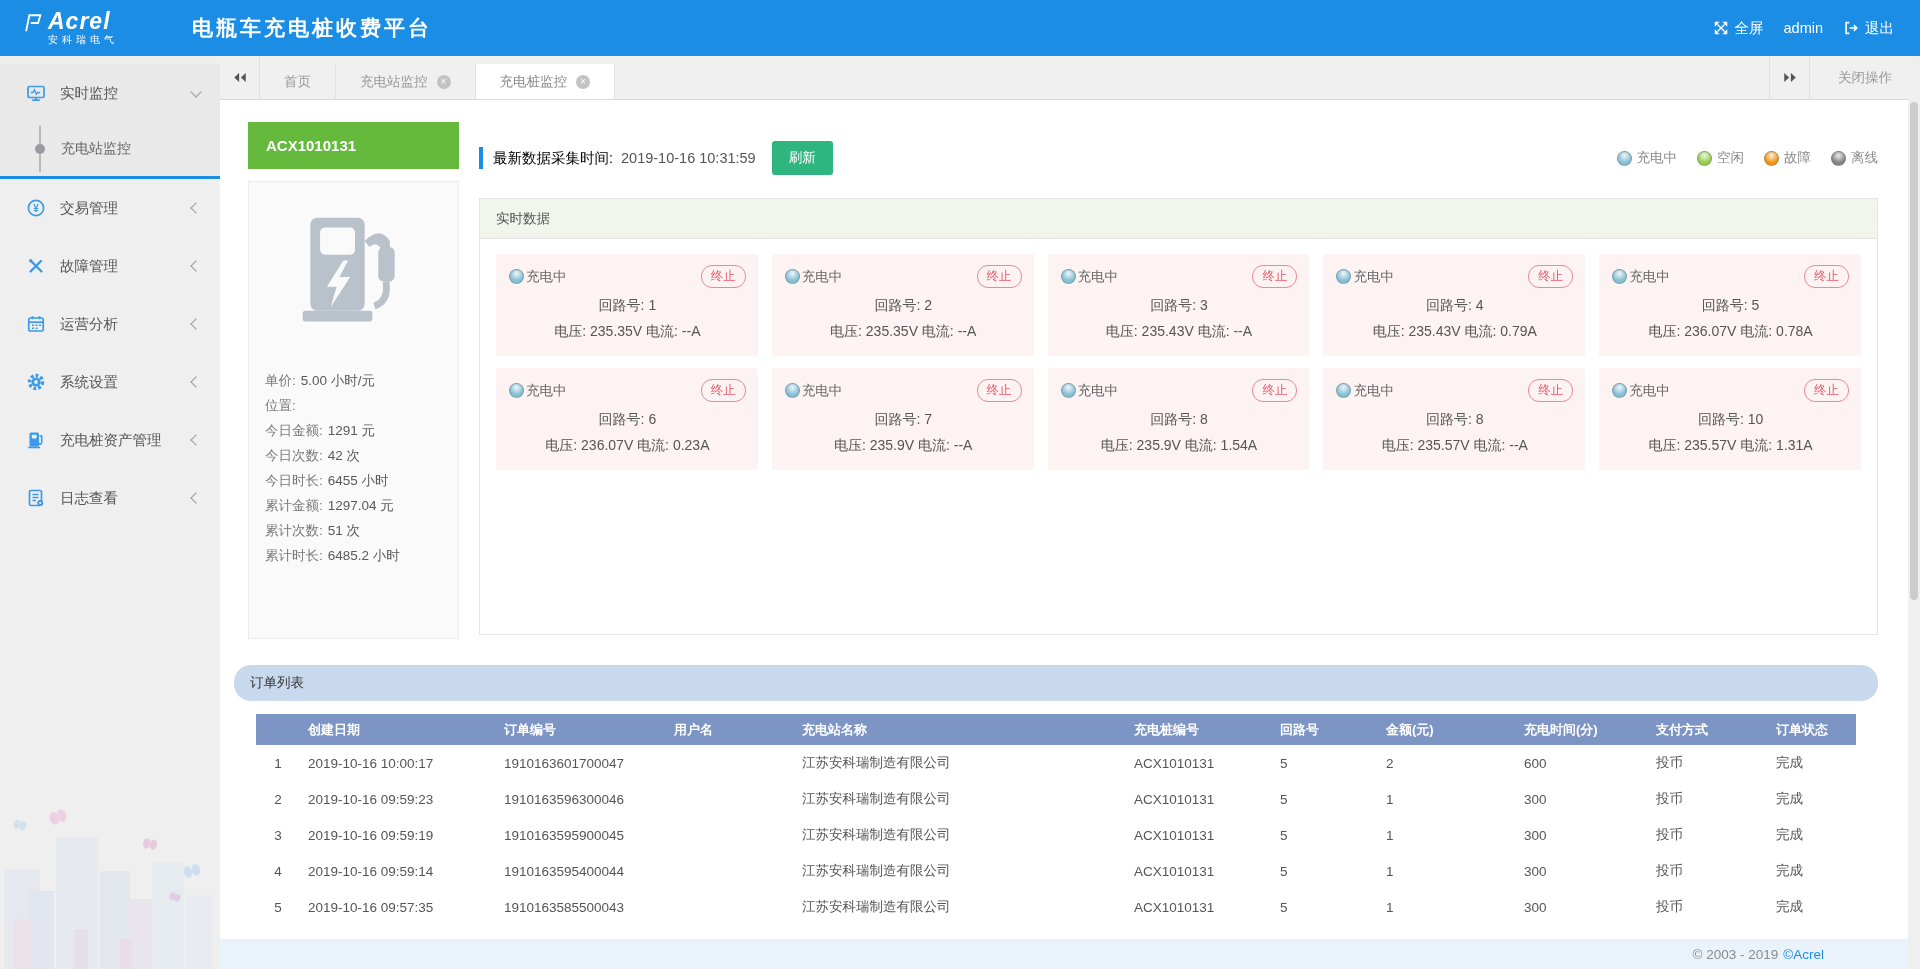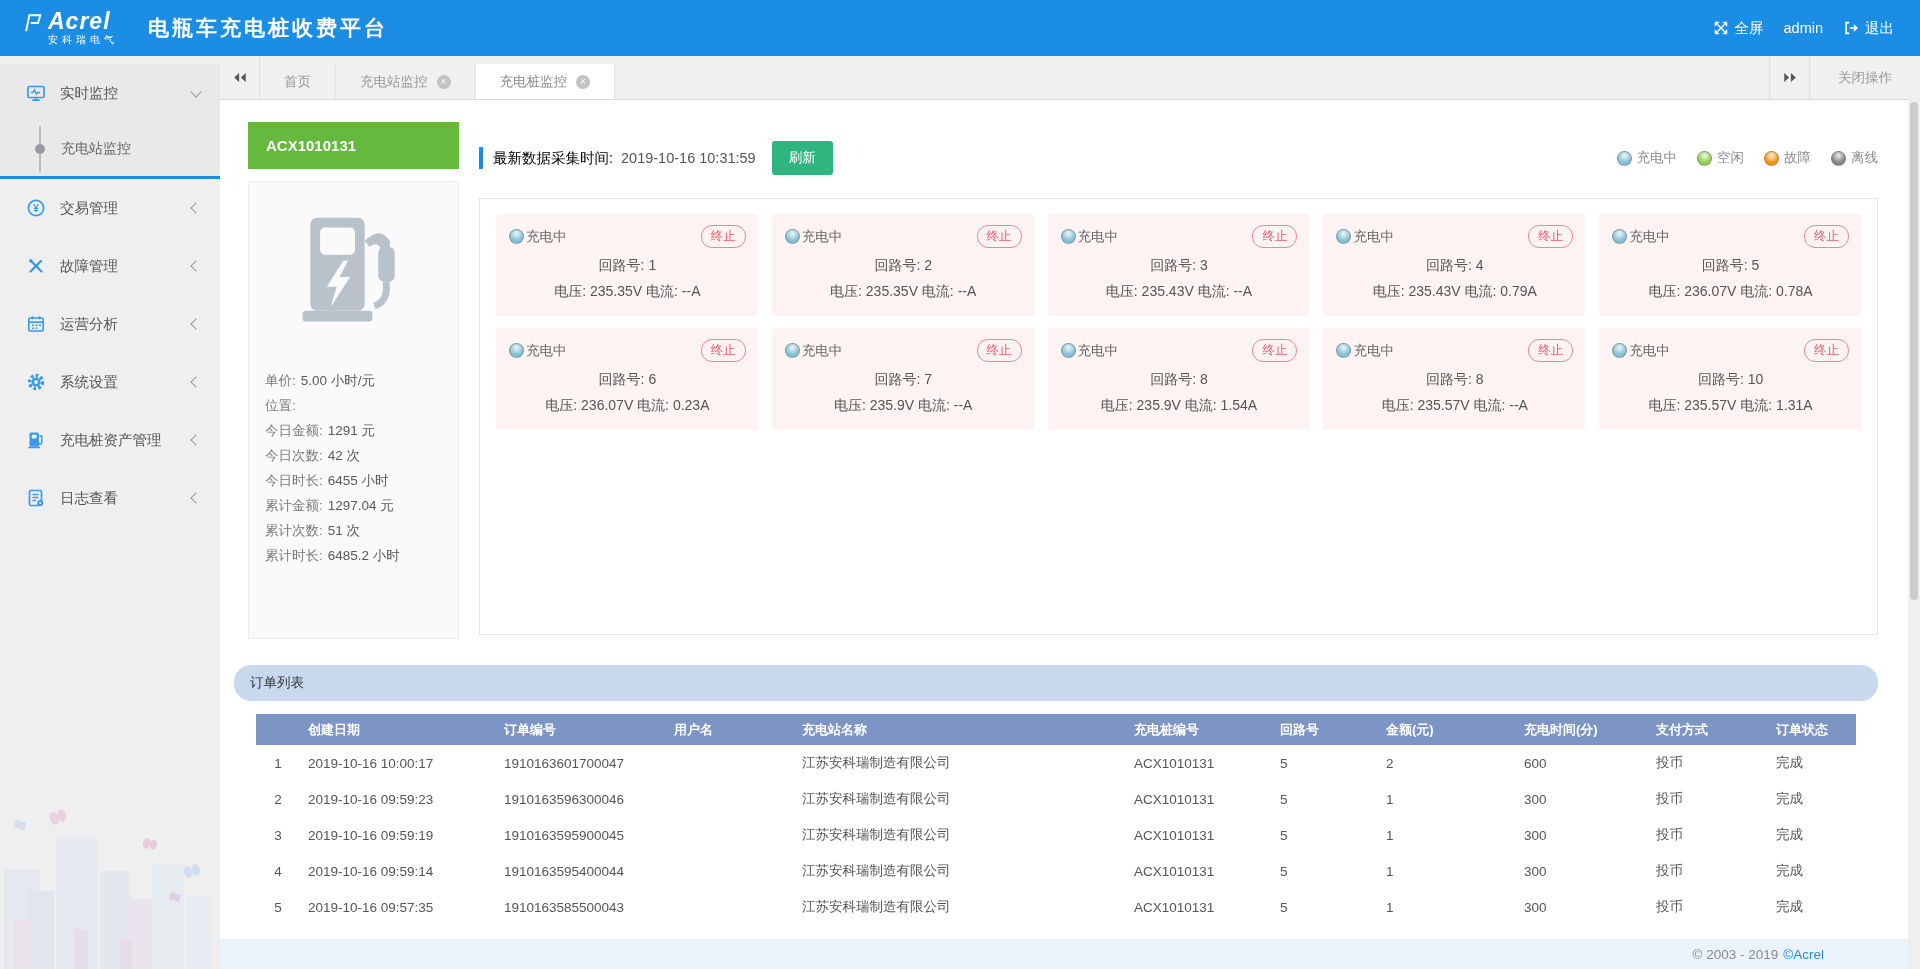--- a/index.html
+++ b/index.html
@@ -1,21 +1,21 @@
 <!DOCTYPE html>
 <html><head>
 <meta charset="utf-8">
 <style>
   * { margin:0; padding:0; box-sizing:border-box; }
   html,body { width:1920px; height:969px; overflow:hidden; }
   body { font-family:"Liberation Sans","DejaVu Sans",sans-serif; background:#fff; color:#555; }
   .screen { position:relative; width:1920px; height:969px; overflow:hidden; }
 
   
-  .topbar { height:56px; background:#1b8de4; display:flex; align-items:center; color:#fff; position:relative; z-index:5; }
+  .topbar { height:56px; background:#1b8de4; display:flex; align-items:center; color:#fff; position:relative; z-index:5;gap:44px; }
   .brand { display:flex; align-items:flex-start; margin-left:22px; }
   .brand-flag { width:22px; height:22px; margin-top:2px; }
   .brand-flag svg { width:22px; height:22px; }
   .brand-text { display:flex; flex-direction:column; margin-left:4px; }
   .brand-name { font-size:23px; font-weight:bold; font-style:italic; line-height:22px; letter-spacing:1px; }
   .brand-sub { font-size:10px; letter-spacing:4px; margin-top:1px; }
   .app-title { font-size:21px; font-weight:bold; letter-spacing:3px; margin-left:30px; }
   .topbar-right { margin-left:auto; margin-right:26px; display:flex; align-items:center; gap:20px; font-size:14.5px; }
   .top-link { display:flex; align-items:center; gap:6px; cursor:pointer; }
   .ticon { width:16px; height:16px; display:inline-block; }
@@ -373,20 +373,21 @@
                     <span class="dot" style="background-color: rgb(242, 147, 15);"></span>
                     <span class="legend-label">故障</span>
                   </span>
                   <span class="legend-item">
                     <span class="dot" style="background-color: rgb(132, 132, 132);"></span>
                     <span class="legend-label">离线</span>
                   </span>
                 </div>
             </div>
             <div class="realtime-box">
+              <div class="box-header">实时数据</div>
               <div class="cards-grid">
                   <div class="circuit-card">
                     <div class="card-top">
                       <span class="dot" style="background-color: rgb(133, 192, 212);"></span>
                       <span class="card-status">充电中</span>
                       <button class="terminate-btn">终止</button>
                     </div>
                     <div class="card-line circuit">回路号: 1</div>
                     <div class="card-line vi">电压: 235.35V 电流: --A</div>
                   </div>

